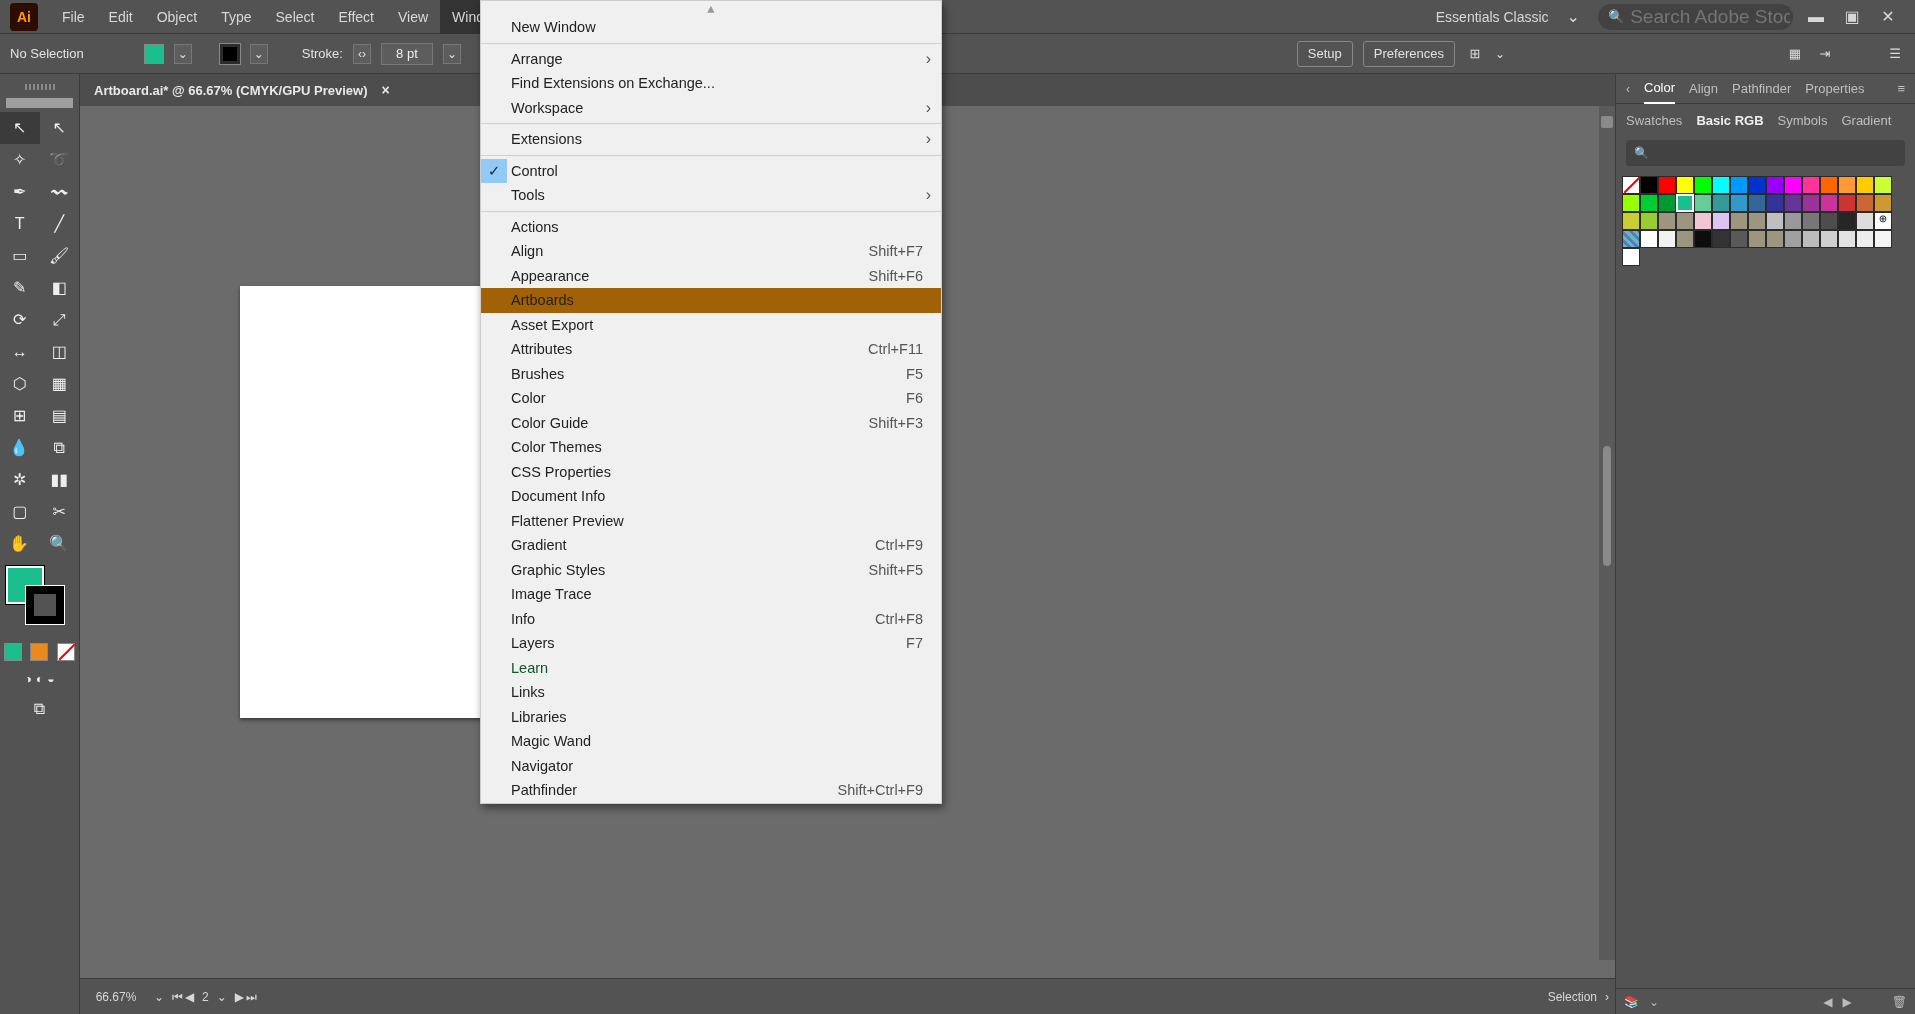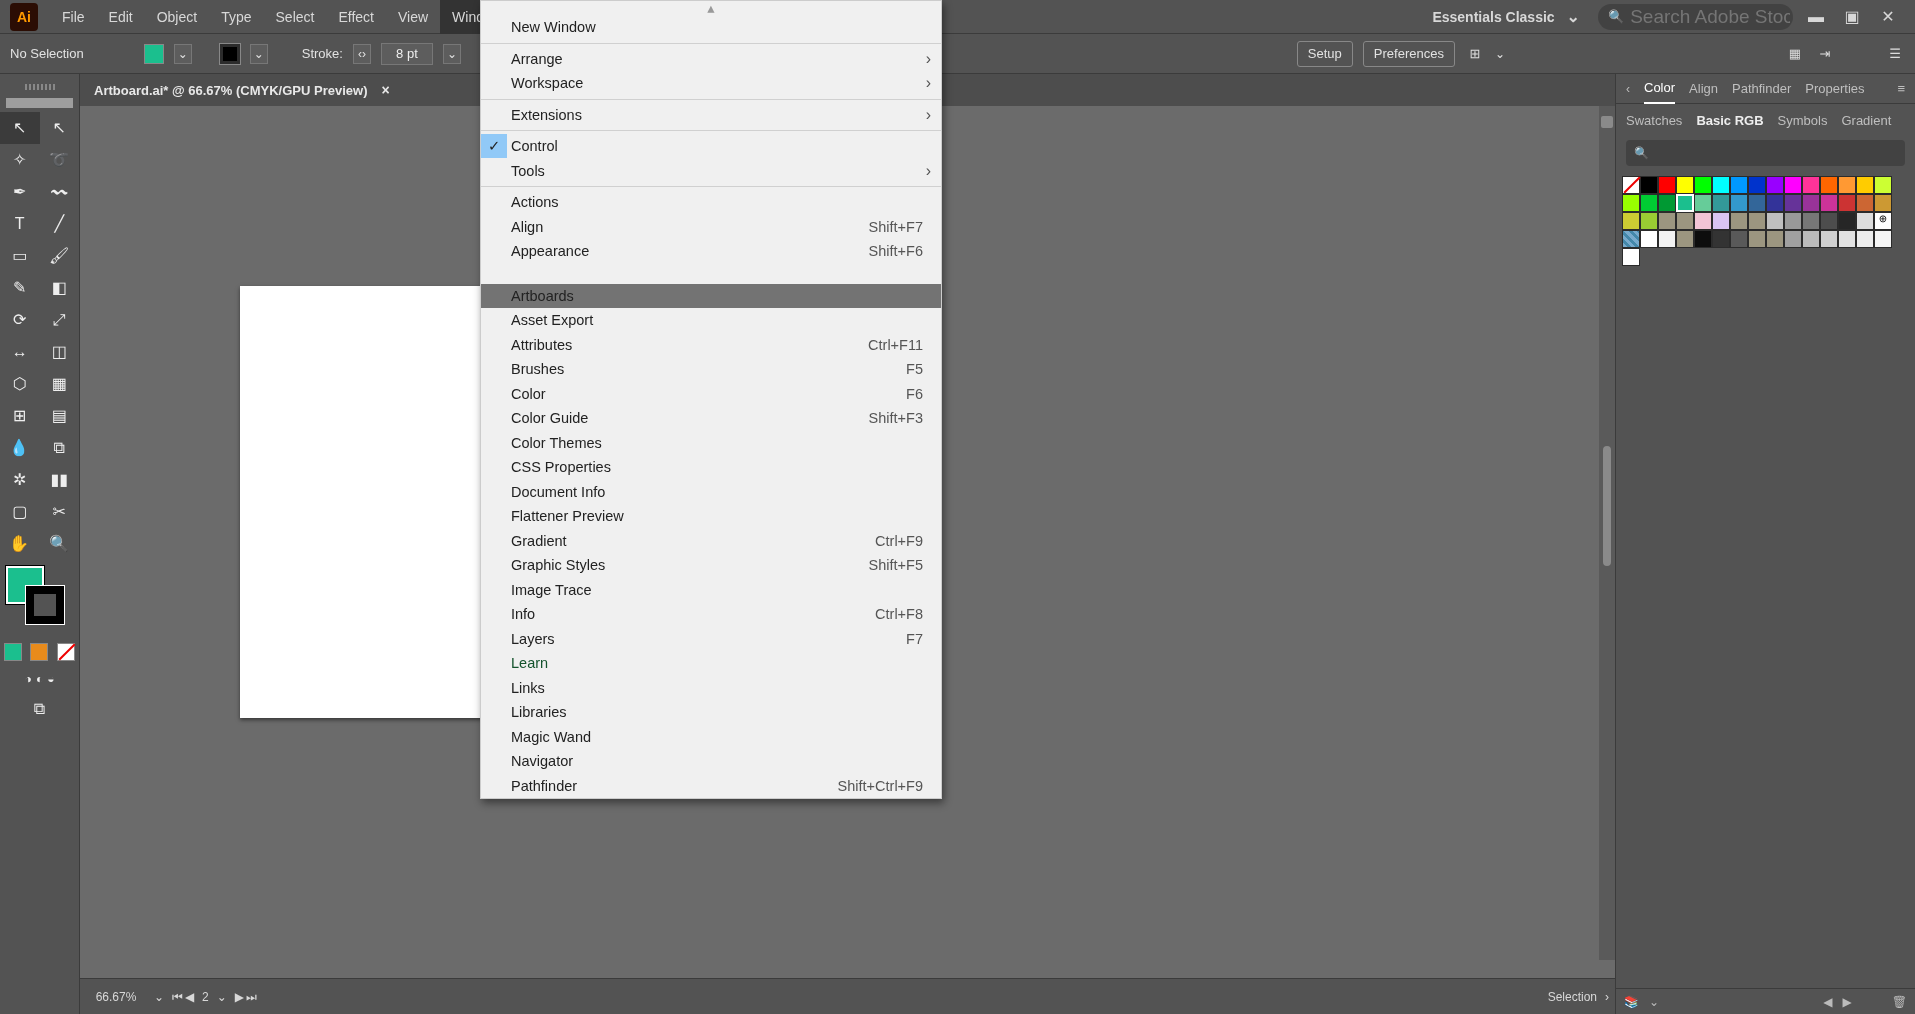--- a/index.html
+++ b/index.html
@@ -4,21 +4,21 @@
 <style>
   * { margin: 0; padding: 0; box-sizing: border-box; font-family: "Segoe UI", Tahoma, sans-serif; }
   body { background: #535353; width: 1915px; height: 1014px; overflow: hidden; color: #d8d8d8; user-select: none; }
 
   
   .menubar { height: 34px; background: #535353; display: flex; align-items: center; padding: 0 4px; border-bottom: 1px solid #3b3b3b; }
   .app-icon { width: 28px; height: 28px; background: #2b0d04; color: #ff9a00; font-weight: 700; font-size: 14px; display: flex; align-items: center; justify-content: center; margin: 0 12px 0 6px; border-radius: 4px; }
   .menu-item { padding: 0 12px; height: 34px; display: flex; align-items: center; font-size: 14px; cursor: default; }
   .menu-item.active { background: #333333; }
   .menubar-right { margin-left: auto; display: flex; align-items: center; gap: 10px; padding-right: 10px; }
-  .workspace-switcher { display: flex; align-items: center; gap: 12px; font-size: 14px; padding: 4px 8px; font-weight: bold; }
+  .workspace-switcher { display: flex; align-items: center; gap: 18px; font-size: 14px; padding: 4px 8px; }
   .stock-search { display: flex; align-items: center; background: #424242; border-radius: 14px; height: 26px; padding: 0 10px; width: 195px; }
   .stock-search .mag { color: #bbb; font-size: 13px; margin-right: 6px; }
   .stock-search input { background: transparent; border: none; color: #bbb; font-size: 19px; width: 160px; outline: none; }
   .win-btn { width: 26px; height: 20px; display: flex; align-items: center; justify-content: center; }
 
   
   .controlbar { height: 40px; background: #535353; display: flex; align-items: center; padding: 0 10px; color: #e2e2e2; font-size: 13px; border-bottom: 1px solid #3b3b3b; gap: 10px; }
   .swatch { width: 20px; height: 20px; border: 1px solid #888; }
   .fill-swatch { background: #1bbf8e; }
   .stroke-swatch { background: #000; border: 3px solid #2c2c2c; outline:1px solid #888;}
@@ -82,21 +82,21 @@
   .sw.none::after{content:"";position:absolute;left:-2px;top:7px;width:22px;height:2px;background:#e00;transform:rotate(-45deg);}
   .sw.sel{outline:2px solid #fff; outline-offset:-2px;}
   .panel-lower{flex:1;background:#535353;}
   .panel-bottom-icons{height:26px;border-top:1px solid #3b3b3b;display:flex;align-items:center;gap:10px;padding:0 8px;font-size:12px;color:#bbb;}
   .panel-bottom-icons .spacer{flex:1;}
 
   
   .dropdown { position: absolute; left: 480px; top: 0; width: 462px; background: #f0f0f0; color: #222; box-shadow: 2px 4px 8px rgba(0,0,0,.45); font-size: 14.5px; z-index: 5000; border:1px solid #ccc;}
   .dd-scroll-top{height:14px;display:flex;align-items:center;justify-content:center;color:#999;}
   .dd-row { height: 24.5px; display: flex; align-items: center; padding: 0 18px 0 30px; position:relative;}
-  .dd-row.highlight { background: #737373; margin-top: 20px; }
+  .dd-row.highlight { background: #a16207; }
   .dd-row.disabled { color: #14532d; }
   .dd-label { flex: 1; }
   .dd-shortcut { color: #555; }
   .dd-sub::after { content: "›"; position:absolute; right:10px; color:#555; font-size:16px;}
   .dd-sep { height:1px; background:#d0d0d0; margin:3px 0;}
   .dd-check { position:absolute; left:0; width:26px; height:24px; background:#91c9f7; display:flex;align-items:center;justify-content:center;color:#222;}
 
   
   .glyph{font-size:16px; line-height:1;}
   .small{font-size:12px;}
@@ -437,20 +437,23 @@
 <div class="dropdown">
   <div class="dd-scroll-top">▴</div>
   <div id="dropdown-items">
       <div class="dd-row">
         <span class="dd-label">New Window</span>
       </div>
       <div class="dd-sep"></div>
       <div class="dd-row dd-sub">
         <span class="dd-label">Arrange</span>
       </div>
+      <div class="dd-row">
+        <span class="dd-label">Find Extensions on Exchange...</span>
+      </div>
       <div class="dd-row dd-sub">
         <span class="dd-label">Workspace</span>
       </div>
       <div class="dd-sep"></div>
       <div class="dd-row dd-sub">
         <span class="dd-label">Extensions</span>
       </div>
       <div class="dd-sep"></div>
       <div class="dd-row">
         <div class="dd-check">✓</div>

